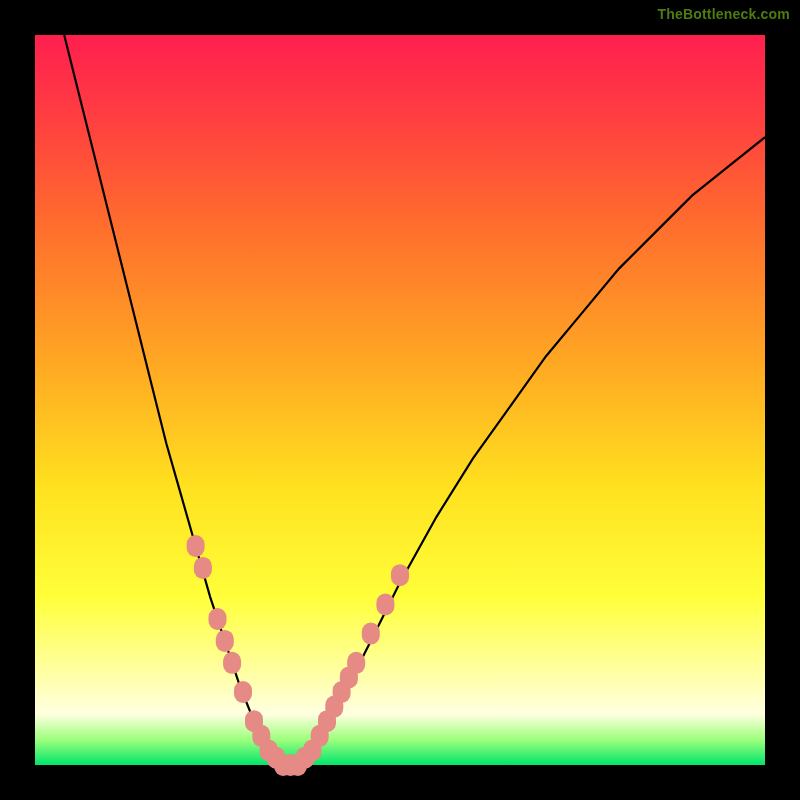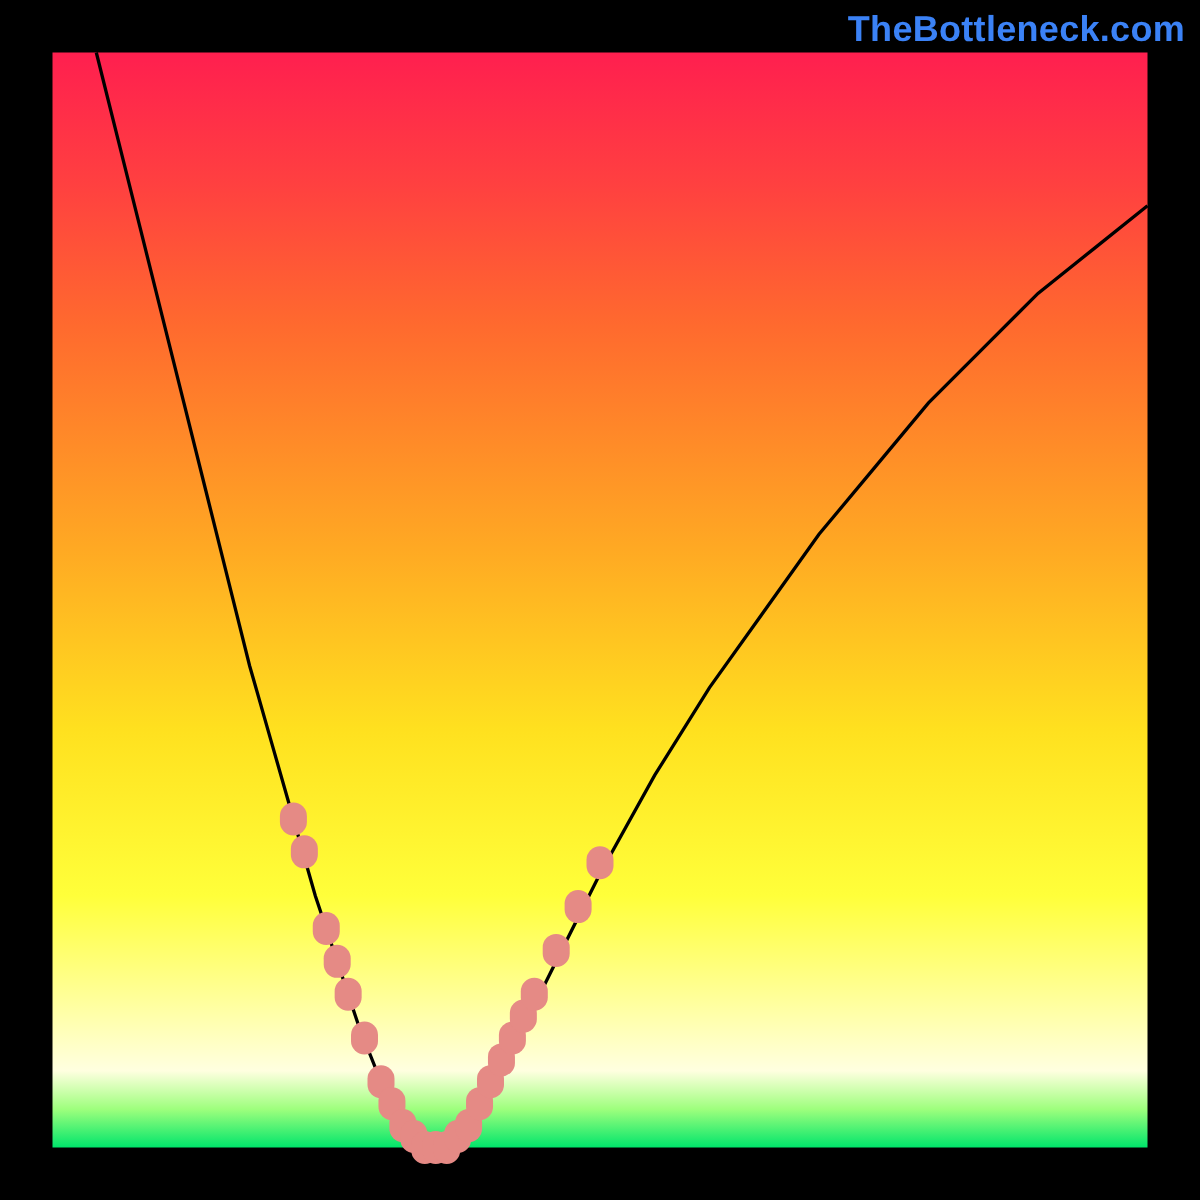--- a/index.html
+++ b/index.html
@@ -34,22 +34,22 @@
       #ffffa0 87%,
       #ffffe0 93%,
       #9eff7d 96.5%,
       #00e56b 100%
     );
   }
   .watermark {
     position: absolute;
     top: 6px;
     right: 10px;
-    color: #3b82f6;
-    font-size: 24px;
+    color: #4d7c0f;
+    font-size: 14px;
     font-weight: 600;
     letter-spacing: 0.2px;
     user-select: none;
   }
   svg.curve-layer {
     position: absolute;
     left: 0;
     top: 0;
     width: 730px;
     height: 730px;

